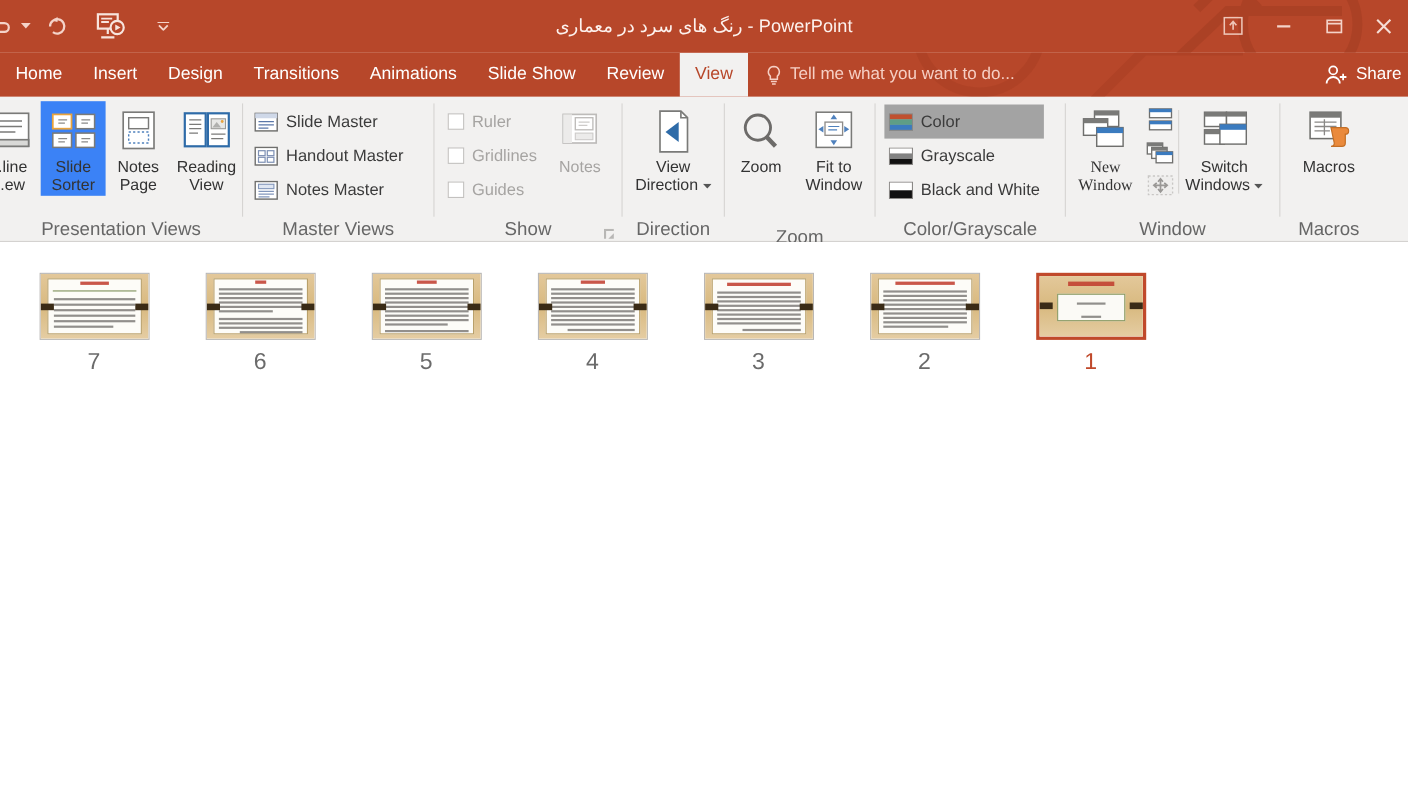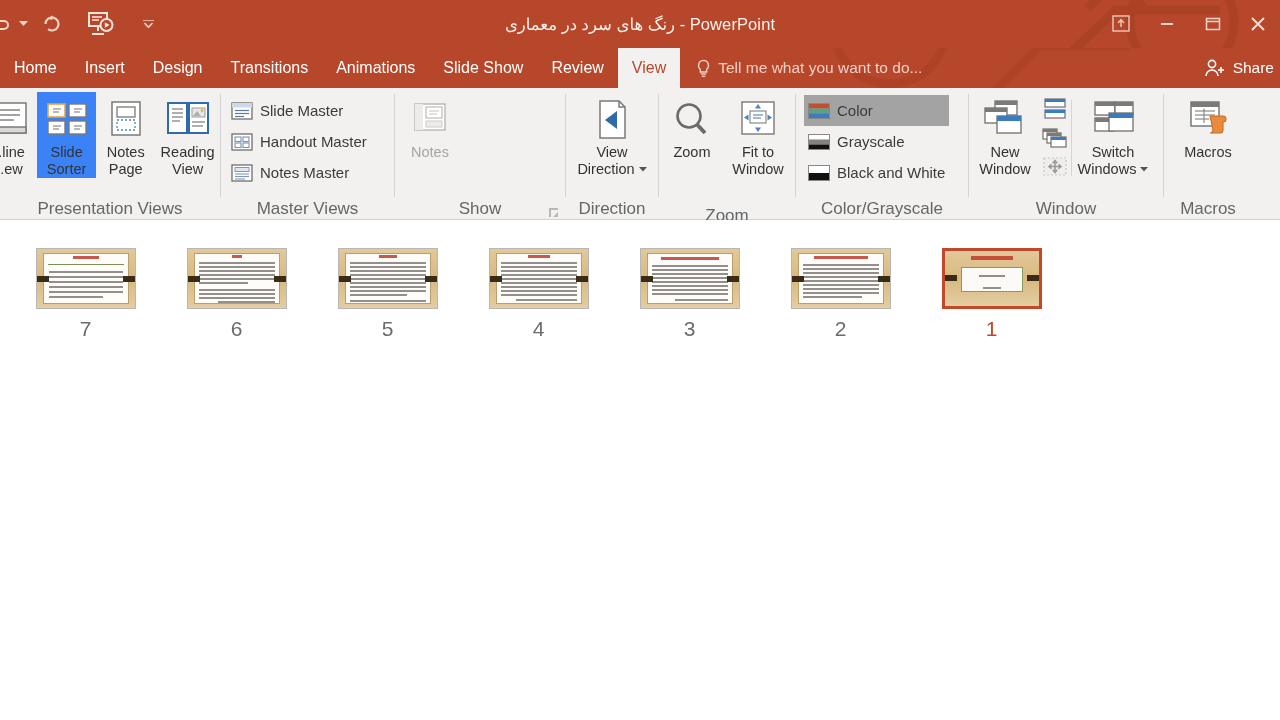--- a/index.html
+++ b/index.html
@@ -333,20 +333,34 @@
         </div>
       </div>
     </div>
     <div class="group-label">Master Views</div>
   </div>
 
   <div class="gsep"></div>
 
   <div class="group" style="width:170px;">
     <div class="group-body">
+      <div class="smalllist" style="padding-left:8px;">
+        <div class="smallrow dis">
+          <span class="chk dis"></span>
+          <span>Ruler</span>
+        </div>
+        <div class="smallrow dis">
+          <span class="chk dis"></span>
+          <span>Gridlines</span>
+        </div>
+        <div class="smallrow dis">
+          <span class="chk dis"></span>
+          <span>Guides</span>
+        </div>
+      </div>
       <div class="bigbtn" style="color:#a6a4a2;margin-left:4px;">
         <span class="ico">
           <svg width="42" height="40" viewBox="0 0 42 40">
             <rect x="6" y="4" width="30" height="26" fill="#fff" stroke="#bdbbb9" stroke-width="1.5"></rect>
             <rect x="6" y="4" width="8" height="26" fill="#ecebea"></rect>
             <rect x="17" y="7" width="16" height="11" fill="#fff" stroke="#bdbbb9" stroke-width="1.2"></rect>
             <g stroke="#cdcbc9" stroke-width="1.2">
                 <line x1="20" y1="11" x2="30" y2="11"></line>
                 <line x1="20" y1="14" x2="28" y2="14"></line>
               </g>
@@ -455,21 +469,21 @@
         </div>
       </div>
     </div>
     <div class="group-label">Color/Grayscale</div>
   </div>
 
   <div class="gsep"></div>
 
   <div class="group" style="width:194px;">
     <div class="group-body">
-      <div class="bigbtn wide" style="width:72px;">
+      <div class="bigbtn wide" style="width:72px;font-family:Liberation Serif, serif;">
         <span class="ico">
           <svg width="48" height="42" viewBox="0 0 48 42">
             <rect x="14" y="2" width="22" height="14" fill="#fff" stroke="#6f6f6d" stroke-width="1.3"></rect>
             <rect x="14" y="2" width="22" height="4" fill="#7a7a78"></rect>
             <rect x="4" y="9" width="22" height="15" fill="#fff" stroke="#6f6f6d" stroke-width="1.3"></rect>
             <rect x="4" y="9" width="22" height="4" fill="#7a7a78"></rect>
             <rect x="16" y="17" width="24" height="17" fill="#fff" stroke="#6f6f6d" stroke-width="1.3"></rect>
             <rect x="16" y="17" width="24" height="5" fill="#3b7bbf"></rect>
           </svg>
         </span>

